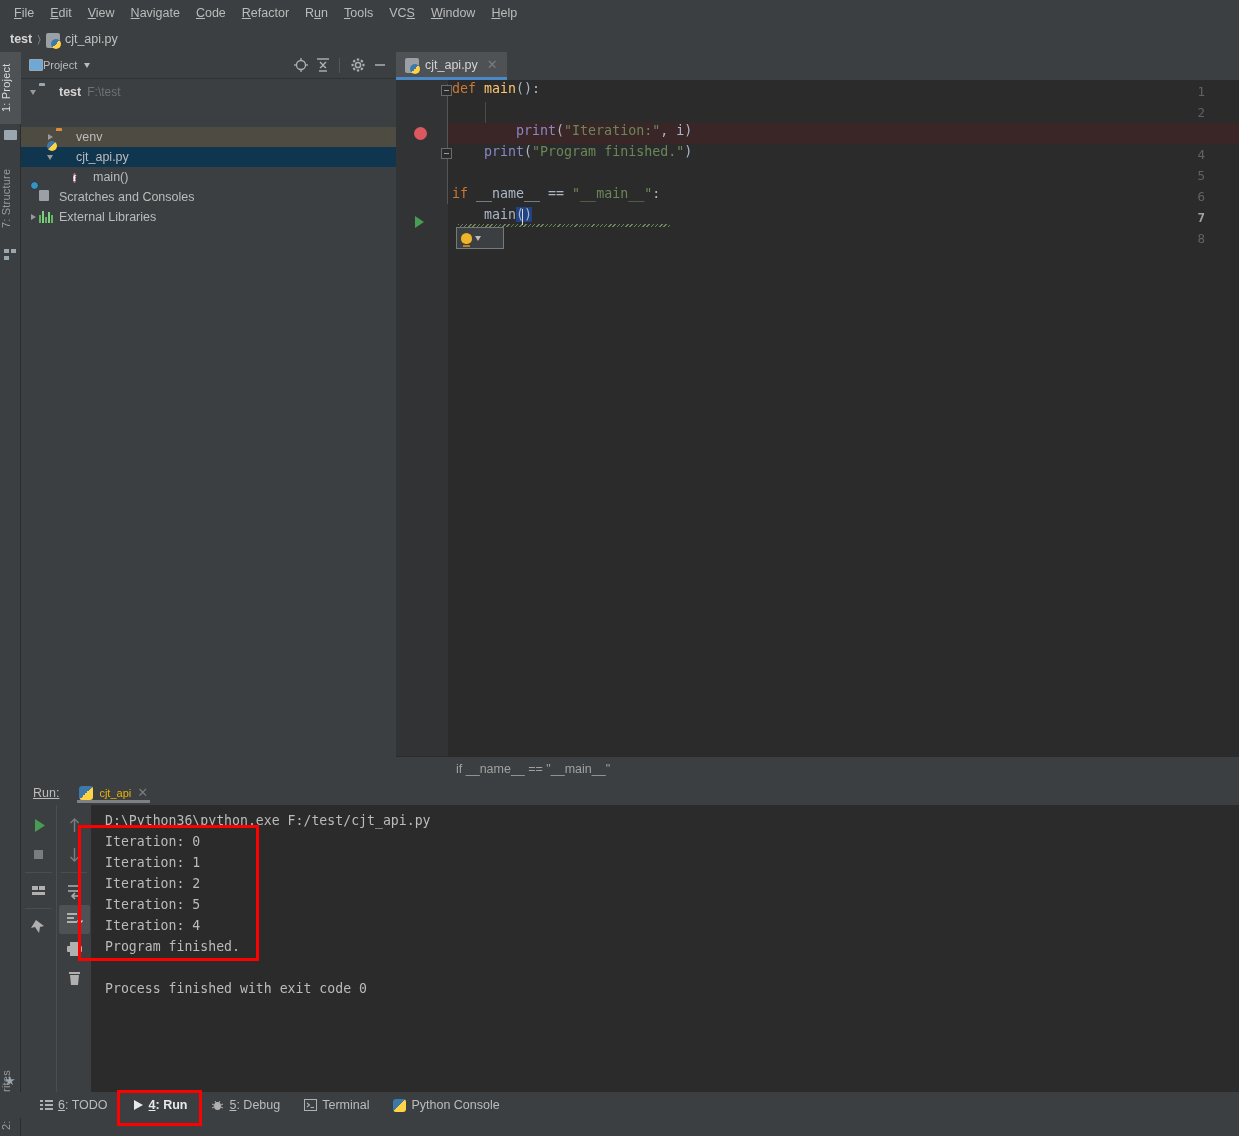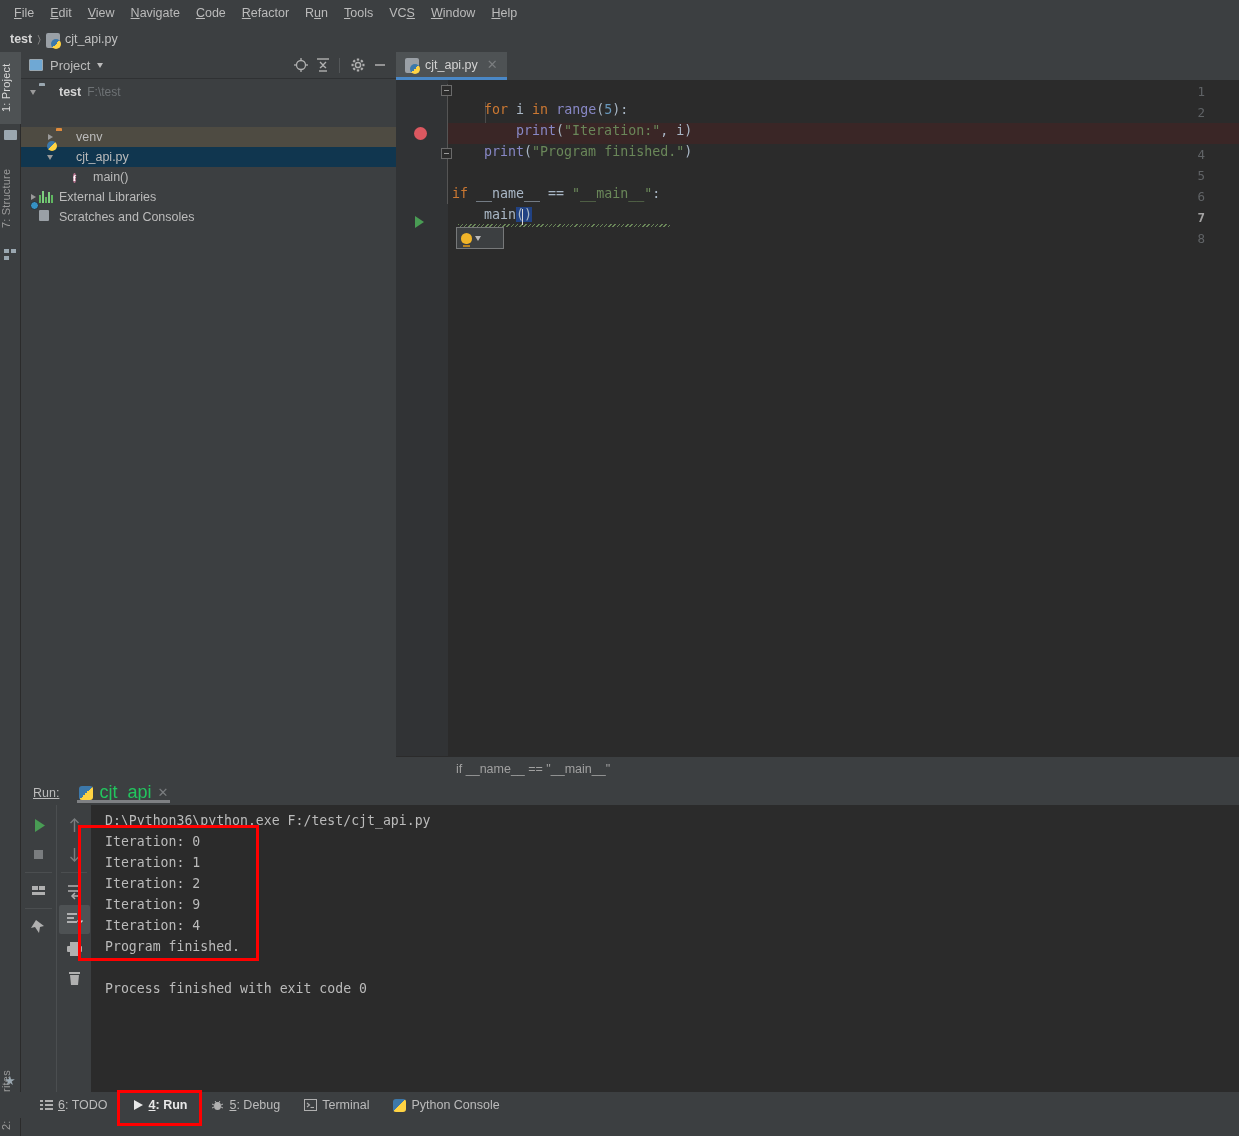--- a/index.html
+++ b/index.html
@@ -48,21 +48,21 @@
 
   
   .projpanel {
     position: absolute; left: 21px; top: 52px; width: 375px; height: 728px;
     background: #3c3f41;
   }
   .projhdr {
     height: 27px; display: flex; align-items: center; padding: 0 6px 0 8px;
     border-bottom: 1px solid #2f3133; background: #3c3f41;
   }
-  .projhdr .ttl { color: #bbbbbb; font-size: 13px; margin-left: 7px; }
+  .projhdr .ttl { color: #bbbbbb; font-size: 11px; }
   .projhdr .caret { margin-left: 7px; font-size: 8px; color: #bbb; }
   .projhdr .sp { flex: 1; }
   .hdricon { width: 20px; height: 20px; margin-left: 2px; position: relative; }
   .hdrdiv { width: 1px; height: 15px; background: #545759; margin: 0 6px; }
 
   .tree { position: absolute; top: 28px; left: 0; right: 0; bottom: 0;
           background: #3c3f41; padding-top: 2px; }
   .trow { height: 20px; display: flex; align-items: center; position: relative;
           white-space: nowrap; }
   .trow.venv  { background: #4e4b42; margin-top: 25px; }
@@ -162,21 +162,21 @@
     font-size: 12.5px; color: #a0a0a0;
   }
 
   
   .runwin { position:absolute; left:21px; top:780px; width:1218px; height:316px;
             background:#3c3f41; }
   .runhdr { height:25px; display:flex; align-items:center; background:#3c3f41; }
   .runhdr .rl { font-size:12.5px; color:#bbb; padding:0 10px 0 12px;text-decoration:underline; }
   .runtab { display:flex; align-items:center; gap:6px; padding:0 10px; height:25px;
             position:relative; }
-  .runtab .lbl { font-size:18px; color:#22c55e; }
+  .runtab .lbl { font-size:11px; color:#eab308; }
   .runtab .x { font-size:13px; color:#7a7d7f; }
   .runtab:after { content:""; position:absolute; left:8px; right:8px; bottom:2px;
                   height:3px; background:#7e8083; }
 
   .runbody { position:absolute; left:0; top:25px; right:0; bottom:0; display:flex; }
   .rtb1 { width:35px; background:#3c3f41; padding-top:6px; }
   .rtb2 { width:35px; background:#3c3f41; padding-top:6px; border-left:1px solid #4b4e50;}
   .tbbtn { width:31px;height:29px; margin:0 2px; position:relative; border-radius:2px; }
   .tbbtn.on { background:#4e5254; }
   .tbsep { height:1px; background:#4b4e50; margin:3px 4px; }
@@ -308,36 +308,36 @@
           <span class="tarrow"><i class="tri-d"></i></span>
           <span class="ticon"><span class="pyfile"></span></span>
           <span class="tlabel">cjt_api.py</span>
         </div>
         <div class="trow" style="padding-left: 40px;">
           <span class="tarrow"></span>
           <span class="ticon"><span class="fcirc">f</span></span>
           <span class="tlabel">main()</span>
         </div>
         <div class="trow" style="padding-left: 6px;">
+          <span class="tarrow"></span>
+          <span class="ticon"><span class="scratch"><span class="pg"></span><span class="cl"></span></span></span>
+          <span class="tlabel">Scratches and Consoles</span>
+        </div>
+        <div class="trow" style="padding-left: 6px;">
           <span class="tarrow"><i class="tri-r"></i></span>
           <span class="ticon">
             <span class="libbars">
               <i style="height:8px;background:#5fb760"></i>
               <i style="height:12px;background:#7fd07f"></i>
               <i style="height:6px;background:#5fb760"></i>
               <i style="height:11px;background:#7fd07f"></i>
               <i style="height:8px;background:#5fb760"></i>
             </span>
           </span>
           <span class="tlabel">External Libraries</span>
-        </div>
-        <div class="trow" style="padding-left: 6px;">
-          <span class="tarrow"></span>
-          <span class="ticon"><span class="scratch"><span class="pg"></span><span class="cl"></span></span></span>
-          <span class="tlabel">Scratches and Consoles</span>
         </div>
       </div>
   </div>
 
   <div class="editorwrap">
     <div class="tabbar">
       <div class="etab">
         <span class="pyfile"></span>
         <span class="lbl">cjt_api.py</span>
         <span class="x">✕</span>
@@ -362,21 +362,21 @@
       <div class="foldmark" style="top:5px;"></div>
       <div class="foldmark" style="top:68px;"></div>
 
       <div class="codearea" id="codearea">
         <div class="indentguide" style="left:37px;top:22px;height:42px;"></div>
         <div class="squiggle" style="left:10px;top:144px;width:212px;"></div>
         <div class="bulbbox" style="left:8px;top:147px;width:48px;height:22px;">
           <span class="bulb"></span>
           <span class="bulbcaret tri-d"></span>
         </div>
-          <div class="crow" style="top: 22px;"><span class="k-def">    </span><span class="k-key">for</span><span class="k-def"> i </span><span class="k-key">in</span><span class="k-def"> </span><span class="k-blt">range</span><span class="k-def">(</span><span class="k-num">5</span><span class="k-def">):</span></div>
+      <div class="crow" style="top: 1px;"><span class="k-key">def</span><span class="k-def"> </span><span class="k-fn">main</span><span class="k-def">():</span></div>
           <div class="crow hl" style="top: 43px;"><span class="k-def">        </span><span class="k-blt">print</span><span class="k-def">(</span><span class="k-str">"Iteration:"</span><span class="k-def">, i)</span></div>
           <div class="crow" style="top: 64px;"><span class="k-def">    </span><span class="k-blt">print</span><span class="k-def">(</span><span class="k-str">"Program finished."</span><span class="k-def">)</span></div>
           <div class="crow" style="top: 85px;"></div>
           <div class="crow" style="top: 106px;"><span class="k-key">if</span><span class="k-def"> __name__ </span><span class="k-def">==</span><span class="k-def"> </span><span class="k-str">"__main__"</span><span class="k-def">:</span></div>
           <div class="crow" style="top: 127px;"><span class="k-def">    </span><span class="k-def">main</span><span class="sel-token k-def">()</span><span class="caret-bar" style="left: 74px; top: 2px; height: 16px;"></span></div>
           <div class="crow" style="top: 148px;"></div>
         </div>
     </div>
 
     <div class="breadcrumbbar">
@@ -465,21 +465,21 @@
             <path d="M11 12 H20 L19 22 H12 Z" fill="#b0b0b0"></path>
           </svg>
         </div>
       </div>
 
       <div class="console" id="console">
           <div class="cline" style="top: 8px;">D:\Python36\python.exe F:/test/cjt_api.py</div>
           <div class="cline" style="top: 29px;">Iteration: 0</div>
           <div class="cline" style="top: 50px;">Iteration: 1</div>
           <div class="cline" style="top: 71px;">Iteration: 2</div>
-          <div class="cline" style="top: 92px;">Iteration: 9</div>
+          <div class="cline" style="top: 92px;">Iteration: 5</div>
           <div class="cline" style="top: 113px;">Iteration: 4</div>
           <div class="cline" style="top: 134px;">Program finished.</div>
           <div class="cline" style="top: 155px;"></div>
           <div class="cline" style="top: 176px;">Process finished with exit code 0</div>
         </div>
     </div>
 
     <div class="redbox" style="left:57px;top:45px;width:181px;height:136px;"></div>
   </div>
 

